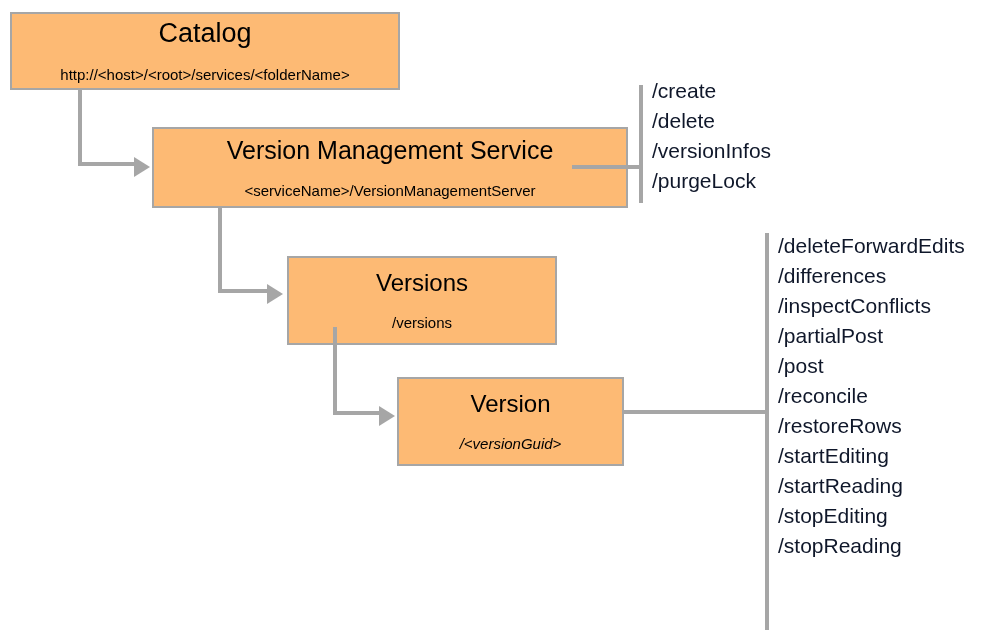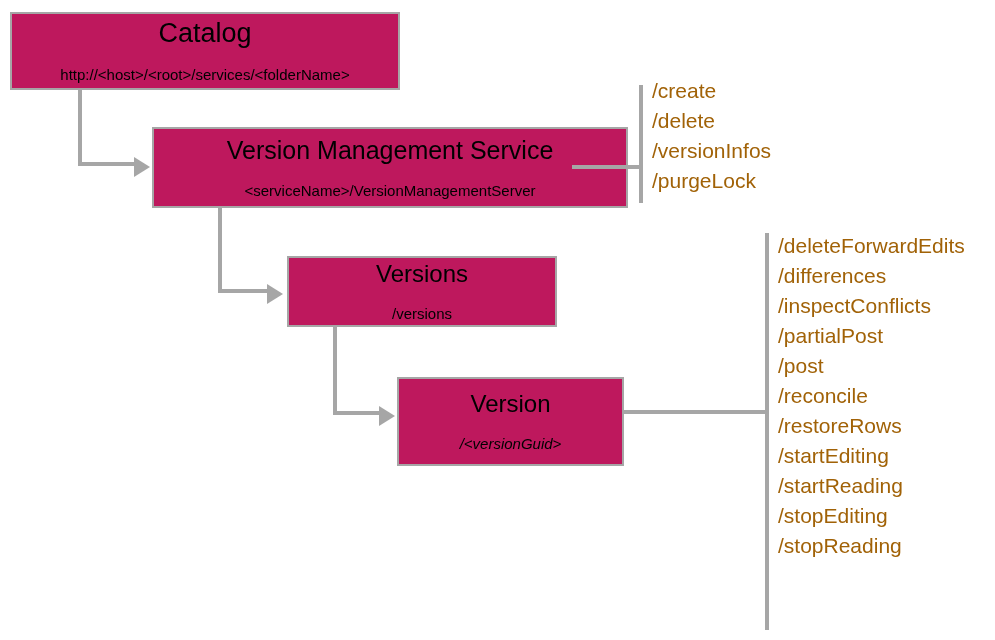--- a/index.html
+++ b/index.html
@@ -15,21 +15,21 @@
     position: relative;
     width: 995px;
     height: 640px;
     background: #ffffff;
     overflow: hidden;
   }
   
   .node {
     position: absolute;
     box-sizing: border-box;
-    background: #be185d;
+    background: #fdba74;
     border: 2px solid #a6a6a6;
     display: flex;
     flex-direction: column;
     align-items: center;
     justify-content: center;
     color: #000000;
     text-align: center;
     line-height: 1.05;
   }
   .node .node-title {
@@ -44,21 +44,21 @@
     margin-top: 20px;
   }
   #node-catalog { left: 10px;  top: 12px;  width: 390px; height: 78px; }
   #node-catalog .node-title { font-size: 27px; font-weight: 400; }
   #node-catalog .node-path  { font-size: 15px; }
 
   #node-vms { left: 152px; top: 127px; width: 476px; height: 81px; }
   #node-vms .node-title { font-size: 25px; }
   #node-vms .node-path  { font-size: 15px; }
 
-  #node-versions { left: 287px; top: 256px; width: 270px; height: 71px; }
+  #node-versions { left: 287px; top: 256px; width: 270px; height: 89px; }
   #node-versions .node-title { font-size: 24px; }
   #node-versions .node-path  { font-size: 15px; }
 
   #node-version { left: 397px; top: 377px; width: 227px; height: 89px; }
   #node-version .node-title { font-size: 24px; }
   #node-version .node-path  { font-size: 15px; font-style: italic; }
 
   
   .conn {
     position: absolute;
@@ -100,21 +100,21 @@
     width: 4px;
     background: #a6a6a6;
   }
   .ops-list {
     position: absolute;
     list-style: none;
     margin: 0;
     padding: 0;
   }
   .ops-list li {
-    color: #a16207;
+    color: #0f172a;
     white-space: nowrap;
   }
   #ops-group-service { left: 639px; top: 85px; }
   #ops-group-service .ops-bar  { height: 118px; }
   #ops-group-service .ops-list { left: 13px; top: -9px; }
   #ops-group-service .ops-list li { font-size: 21px; line-height: 30px; }
 
   #ops-group-version { left: 765px; top: 233px; }
   #ops-group-version .ops-bar  { height: 397px; }
   #ops-group-version .ops-list { left: 13px; top: -2px; }

